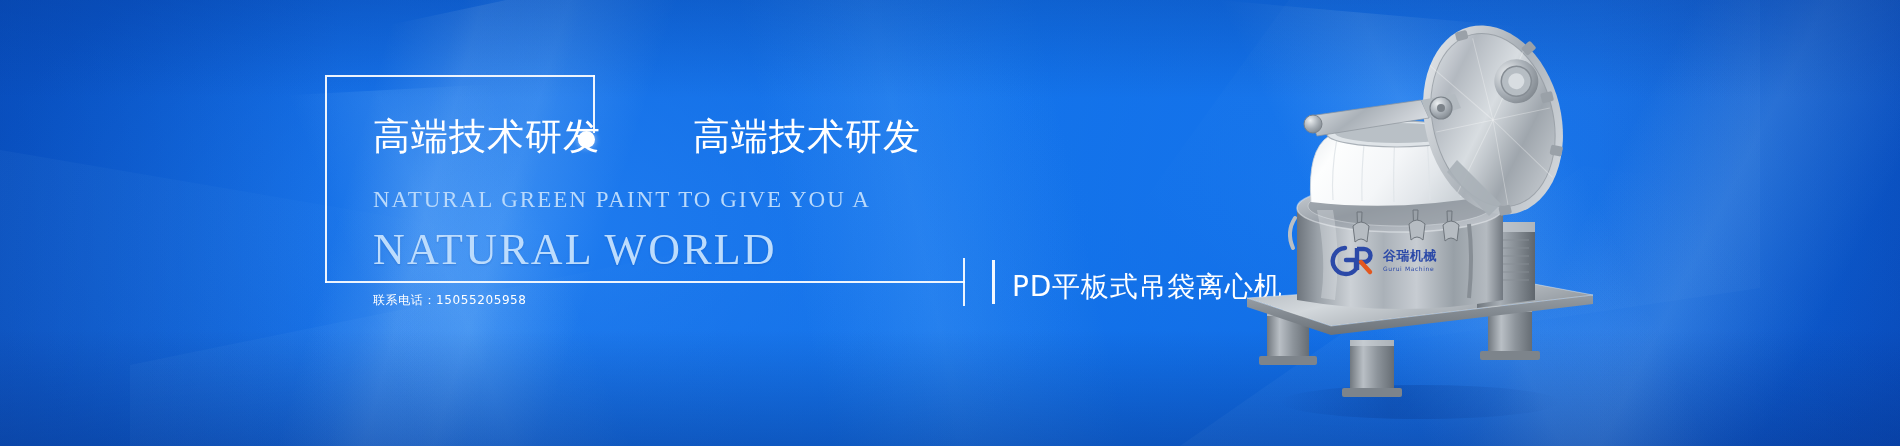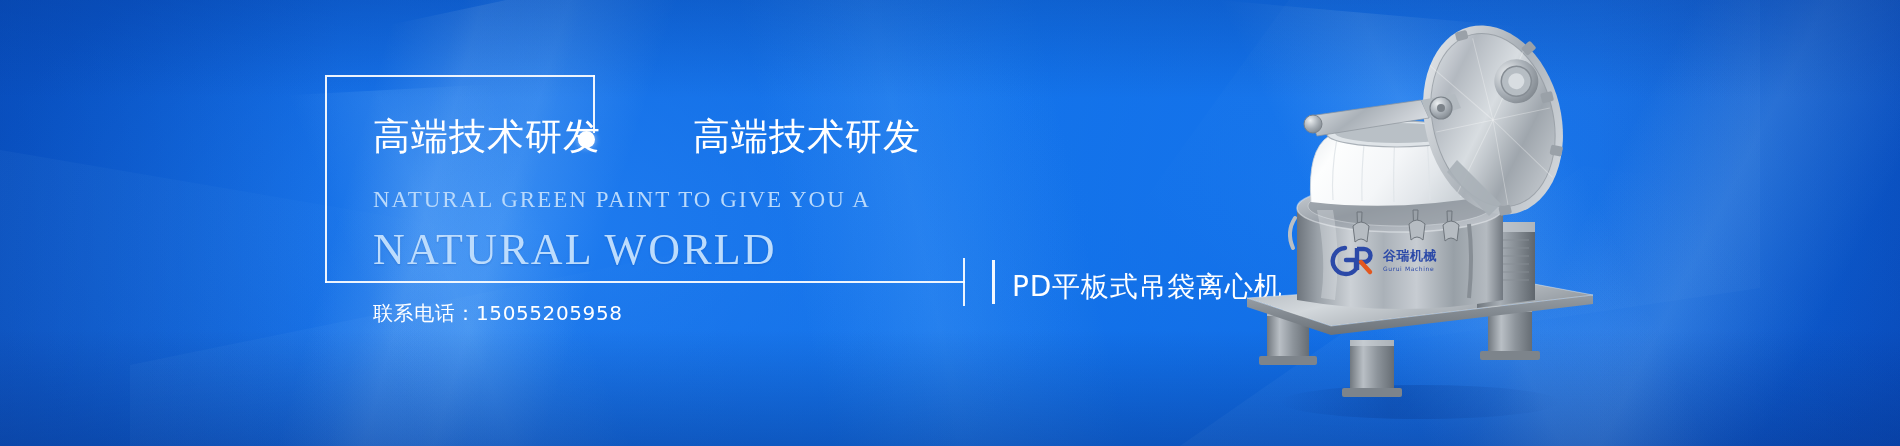--- a/index.html
+++ b/index.html
@@ -81,23 +81,23 @@
     font-family:"Liberation Serif","DejaVu Serif",serif;
     font-size:23px;letter-spacing:2.0px;color:#b9d9fb;white-space:nowrap;
   }
   .big-en{
     margin-top:11px;
     font-family:"Liberation Serif","DejaVu Serif",serif;
     font-size:44px;letter-spacing:2.2px;color:#bcdcfd;white-space:nowrap;
     text-shadow:0 1px 2px rgba(8,60,150,.25);
   }
   .phone{
-    margin-top:25px;
+    margin-top:17px;
     font-family:"DejaVu Sans","Liberation Sans",sans-serif;
-    font-size:20px;color:#ffffff;letter-spacing:.6px;white-space:nowrap;
+    font-size:12px;color:#ffffff;letter-spacing:.6px;white-space:nowrap;
   }
 
   
   .lead-line{position:absolute;left:485px;top:281px;width:480px;height:2px;
     background:rgba(255,255,255,.92);}
   .lead-tick{position:absolute;left:963px;top:258px;width:2px;height:48px;
     background:rgba(255,255,255,.92);}
   .lead-bar{position:absolute;left:992px;top:260px;width:3px;height:44px;
     background:rgba(255,255,255,.95);}
   .caption{position:absolute;left:1012px;top:268px;

